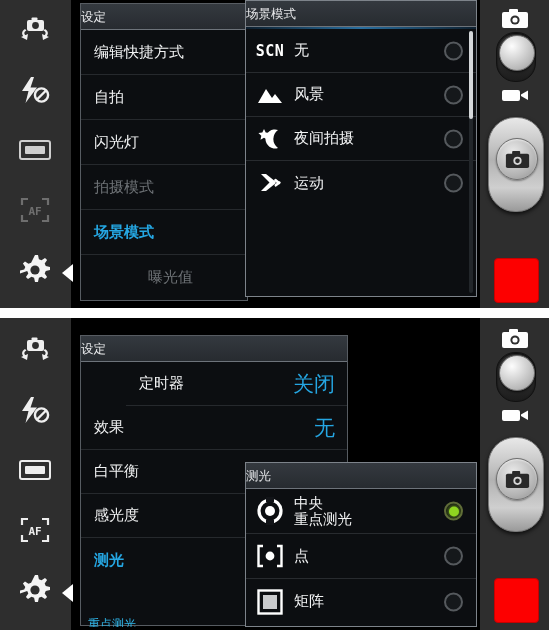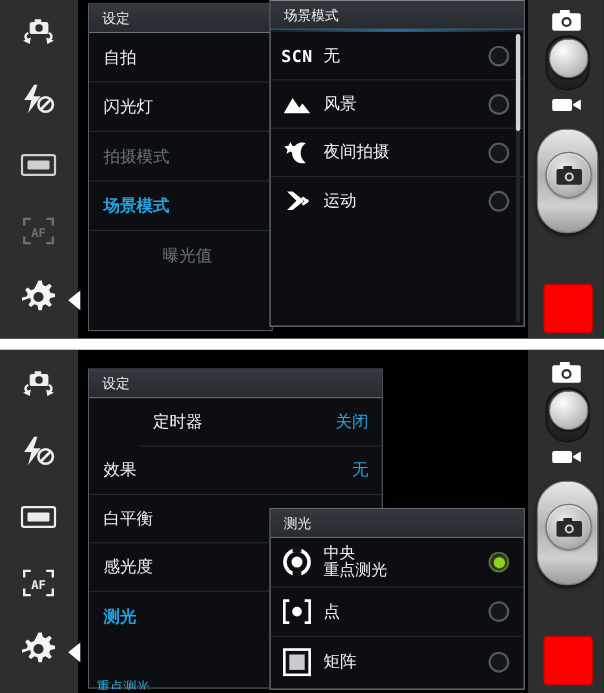--- a/index.html
+++ b/index.html
@@ -58,37 +58,37 @@
     position:absolute;left:14px;width:43px;height:43px;border-radius:4px;
     background:#fd0000;border:1px solid #c70000;
   }
 
   
   .panel{
     position:absolute;box-sizing:border-box;
     background:#0c0e11;border:1px solid #575c62;
   }
   .panel-hd{
-    height:25px;line-height:25px;padding-left:12px;
+    height:25px;line-height:25px;
     background:linear-gradient(#34393f,#272b30);
     border-bottom:1px solid #6d737a;
     color:#e9eaec;font-size:12.5px;
   }
   .hdglow{height:2px;background:linear-gradient(90deg,#0d2233,#2d7fb8,#0d2233);opacity:.85;}
 
   .row{
     position:relative;display:flex;align-items:center;
     border-bottom:1px solid #26292d;
     color:#f1f2f3;font-size:15px;box-sizing:border-box;
     padding-left:13px;
   }
   .row:last-child{border-bottom:none;}
   .row.disabled{color:#6e7276;}
   .row.active{color:#25a6e2;font-weight:bold;}
-  .row .val{position:absolute;right:12px;color:#25a6e2;font-size:15px;}
+  .row .val{position:absolute;right:12px;color:#25a6e2;font-size:21px;}
 
   
   .opt{
     position:relative;display:flex;align-items:center;
     border-bottom:1px solid #282b2f;box-sizing:border-box;
   }
   .opt:last-child{border-bottom:none;}
   .opt-ico{width:48px;flex:0 0 48px;display:flex;align-items:center;justify-content:center;}
   .opt-lbl{color:#f2f3f4;font-size:15px;line-height:1.12;}
   .opt-lbl.two{font-size:14.5px;}
@@ -177,20 +177,23 @@
       </g>
         </svg>
     </div>
     <div class="arrow" style="left:62px;top:264px;"></div>
   </div>
 
   <div class="panel" id="t-settings" style="left:80px;top:3px;width:168px;height:298px;">
     <div class="panel-hd">设定</div>
     <div id="t-settings-rows">
         <div class="row" style="height: 45px;">
+          <span>编辑快捷方式</span>
+        </div>
+        <div class="row" style="height: 45px;">
           <span>自拍</span>
         </div>
         <div class="row" style="height: 45px;">
           <span>闪光灯</span>
         </div>
         <div class="row disabled" style="height: 45px;">
           <span>拍摄模式</span>
         </div>
         <div class="row active" style="height: 45px;">
           <span>场景模式</span>
@@ -224,21 +227,21 @@
         <div class="opt" style="height: 44px;">
           <div class="opt-ico">
             <svg width="28" height="24" viewBox="0 0 28 24">
               <path d="M22 3 a9.5 9.5 0 1 0 0 18 a11 11 0 0 1 0-18 z" fill="#fff"></path>
               <path d="M8 2 l1.7 3.6 3.9.5 -2.9 2.7 .8 3.9 -3.5-1.9 -3.5 1.9 .8-3.9 -2.9-2.7 3.9-.5 z" fill="#fff"></path>
             </svg>
           </div>
           <div class="opt-lbl">夜间拍摄</div>
           <div class="radio"></div>
         </div>
-        <div class="opt" style="height: 44px; font-family: Liberation Serif, serif;">
+        <div class="opt" style="height: 44px;">
           <div class="opt-ico">
             <svg width="26" height="24" viewBox="0 0 26 24">
               <g fill="#fff">
                 <path d="M4 3 l5 0 10 8 -4 3 z"></path>
                 <path d="M4 20 l5 0 10-8 -4-3 z"></path>
                 <rect x="17" y="9" width="7" height="2.6" rx="1.2" transform="rotate(38 20 10)"></rect>
                 <rect x="17" y="12" width="7" height="2.6" rx="1.2" transform="rotate(-38 20 13)"></rect>
               </g>
             </svg>
           </div>

